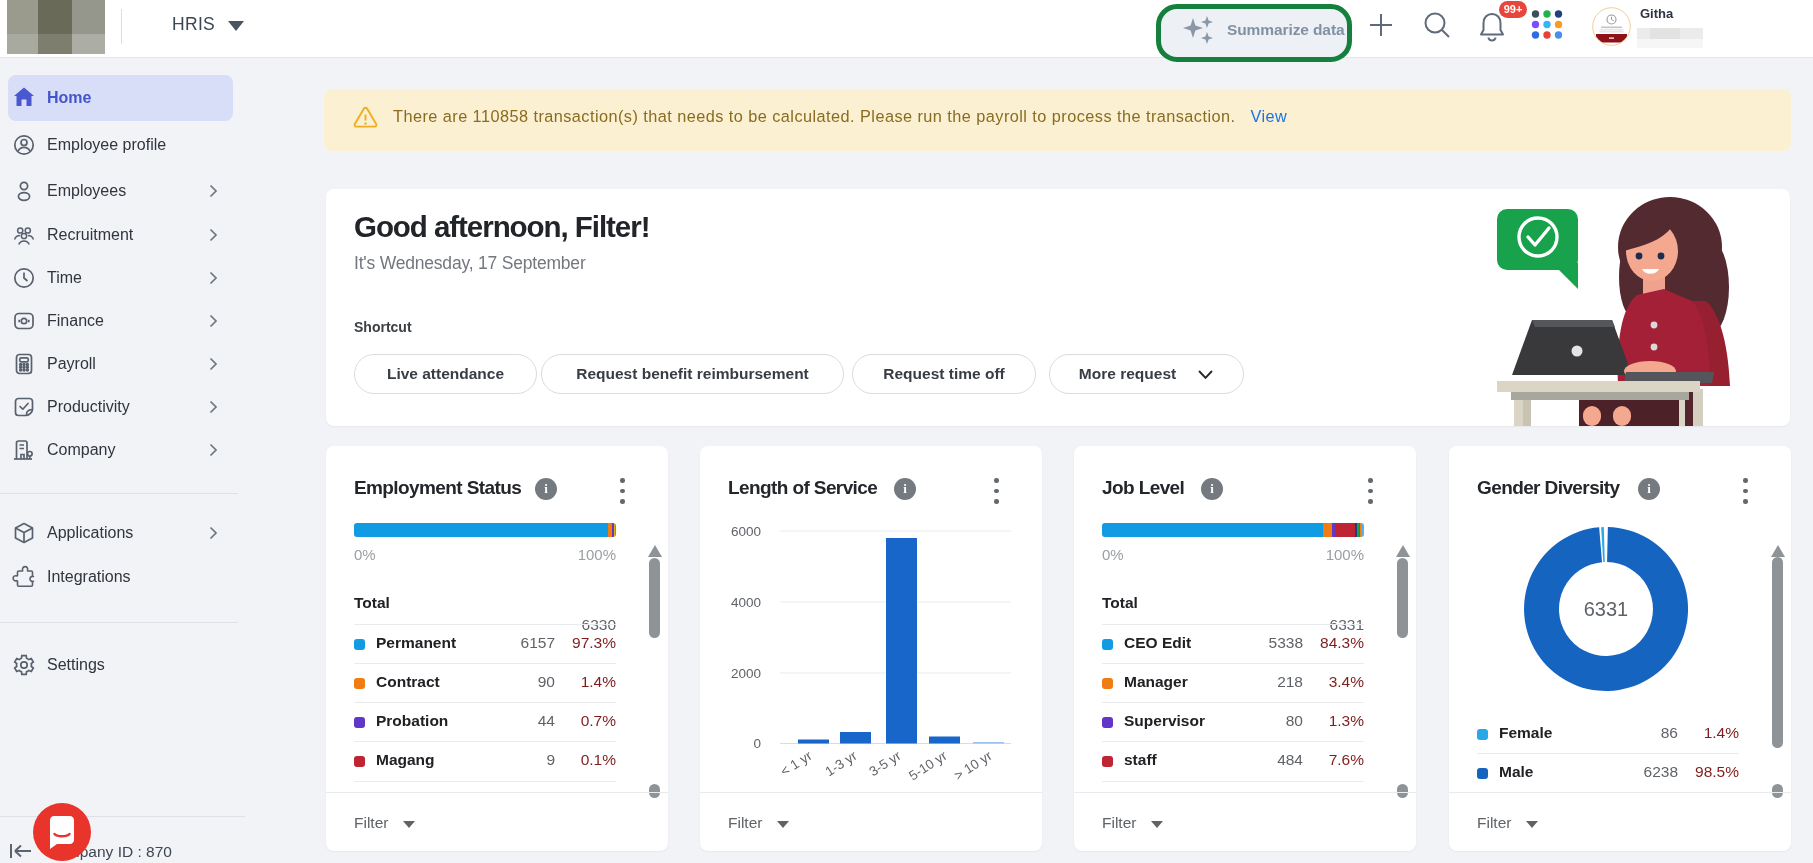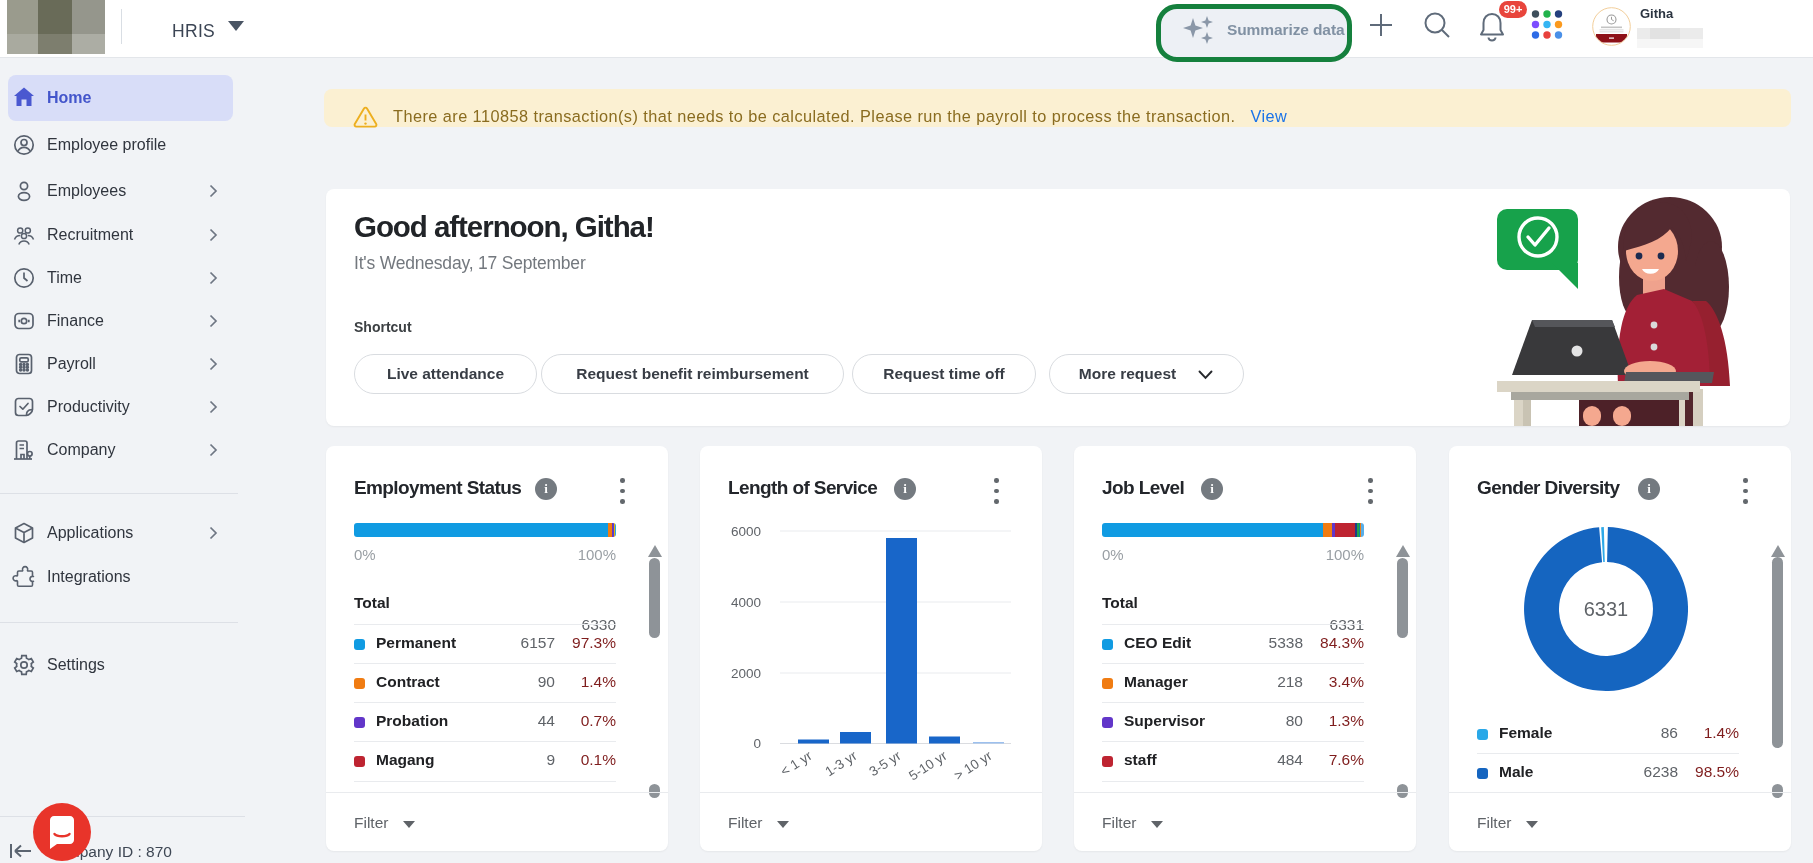--- a/index.html
+++ b/index.html
@@ -3,21 +3,21 @@
 <meta charset="utf-8">
 <style>
 * { margin:0; padding:0; box-sizing:border-box; }
 html,body { width:1813px; height:863px; overflow:hidden; font-family:"Liberation Sans", sans-serif; background:#F1F3F6; position:relative; }
 
 
 #topbar { position:absolute; left:0; top:0; width:1813px; height:58px; background:#fff; border-bottom:1px solid #E3E6EA; z-index:5; }
 #logo { position:absolute; left:7px; top:0; width:98px; height:54px; }
 #logo div { position:absolute; }
 #vdiv { position:absolute; left:121px; top:9px; width:1px; height:35px; background:#D9DEE4; }
-#hris { position:absolute; left:172px; top:21px; font-size:17.5px; color:#3B4554; letter-spacing:0.3px; }
+#hris { position:absolute; left:172px; top:14px; font-size:17.5px; color:#3B4554; letter-spacing:0.3px; }
 #hris-caret { position:absolute; left:228px; top:21px; width:0; height:0; border-left:8px solid transparent; border-right:8px solid transparent; border-top:10px solid #4A5564; }
 #sumpill { position:absolute; left:1156px; top:4px; width:196px; height:58px; background:#EDF0F5; border:5px solid #15803d; border-radius:21px; }
 #sumpill span { position:absolute; left:66px; top:12px; font-size:15.5px; font-weight:bold; color:#8191A3; letter-spacing:-0.1px; }
 .tico { position:absolute; top:10px; }
 
 
 #sidebar { position:absolute; left:0; top:58px; width:248px; height:623px; }
 .mitem { position:absolute; left:0; width:238px; height:44px; }
 .mitem .ic { position:absolute; left:12px; top:10px; width:24px; height:24px; }
 .mitem .lbl { position:absolute; left:47px; top:50%; transform:translateY(-50%); font-size:16px; color:#30353E; }
@@ -26,21 +26,21 @@
 #home-item .lbl { color:#4355CB; font-weight:bold; left:39px; }
 #home-item .ic { left:4px; }
 .sdiv { position:absolute; left:0; width:238px; height:1px; background:#DDE0E6; }
 
 
 #collapse { position:absolute; left:9px; top:843px; }
 #cid { position:absolute; left:47px; top:843px; font-size:15.5px; color:#3E4754; }
 #chatbtn { position:absolute; left:33px; top:803px; width:58px; height:58px; border-radius:50%; background:#E8342A; z-index:9; }
 
 
-#banner { position:absolute; left:324px; top:89px; width:1467px; height:38px; background:#FBF0D2; border-radius:8px; }
+#banner { position:absolute; left:324px; top:89px; width:1467px; height:62px; background:#FBF0D2; border-radius:8px; }
 #banner .txt { position:absolute; left:69px; top:18px; font-size:16.3px; color:#8A6C20; letter-spacing:0.45px; }
 #gcard { position:absolute; left:326px; top:189px; width:1464px; height:237px; background:#fff; border-radius:8px; box-shadow:0 1px 2px rgba(0,0,0,0.05); overflow:hidden; }
 #greet { position:absolute; left:28px; top:21px; font-size:29.5px; font-weight:bold; color:#212428; letter-spacing:-1.05px; }
 #gdate { position:absolute; left:28px; top:64px; font-size:17.5px; color:#73787E; letter-spacing:-0.2px; }
 #gshort { position:absolute; left:28px; top:130px; font-size:14px; font-weight:bold; color:#3C4043; }
 .pbtn { position:absolute; top:165px; height:40px; border:1px solid #D9DCE0; border-radius:20px; background:#fff; font-size:15.5px; color:#383D45; font-weight:bold; text-align:center; line-height:38px; }
 
 
 .card { position:absolute; top:446px; width:342px; height:405px; background:#fff; border-radius:8px; box-shadow:0 1px 2px rgba(0,0,0,0.05); }
 .ctitle { position:absolute; left:28px; top:31px; font-size:19px; font-weight:bold; color:#23262B; letter-spacing:-0.6px; }
@@ -277,21 +277,21 @@
 <div id="banner">
   <svg style="position:absolute;left:28px;top:16px" width="27" height="24" viewBox="0 0 27 24">
     <path d="M12 4.5 C12.7 3.3 14.3 3.3 15 4.5 L24.2 20 C24.9 21.2 24.1 22.6 22.7 22.6 L4.3 22.6 C2.9 22.6 2.1 21.2 2.8 20 Z" fill="none" stroke="#EDAF1F" stroke-width="1.9" transform="translate(0,-1)"></path>
     <path d="M13.5 9.5 V15.5" stroke="#EDAF1F" stroke-width="1.9"></path>
     <circle cx="13.5" cy="18.6" r="1.2" fill="#EDAF1F"></circle>
   </svg>
   <div class="txt">There are 110858 transaction(s) that needs to be calculated. Please run the payroll to process the transaction.&nbsp;&nbsp;&nbsp;<span style="color:#1A73E8">View</span></div>
 </div>
 
 <div id="gcard">
-  <div id="greet">Good afternoon, Githa!</div>
+  <div id="greet">Good afternoon, Filter!</div>
   <div id="gdate">It's Wednesday, 17 September</div>
   <div id="gshort">Shortcut</div>
   <div class="pbtn" style="left:28px;width:183px;">Live attendance</div>
   <div class="pbtn" style="left:215px;width:303px;">Request benefit reimbursement</div>
   <div class="pbtn" style="left:526px;width:184px;">Request time off</div>
   <div class="pbtn" style="left:723px;width:195px;padding-right:38px;">More request
     <svg style="position:absolute;right:30px;top:15px" width="15" height="10" viewBox="0 0 15 10">
         <path d="M1.5 1.5 L7.5 7.8 L13.5 1.5" stroke="#26282C" stroke-width="1.9" fill="none" stroke-linecap="round"></path>
       </svg>
   </div>

